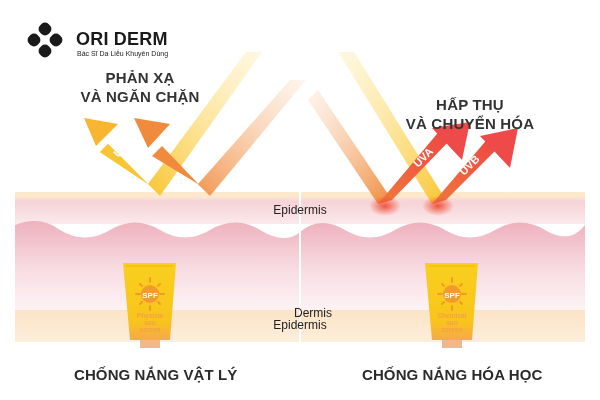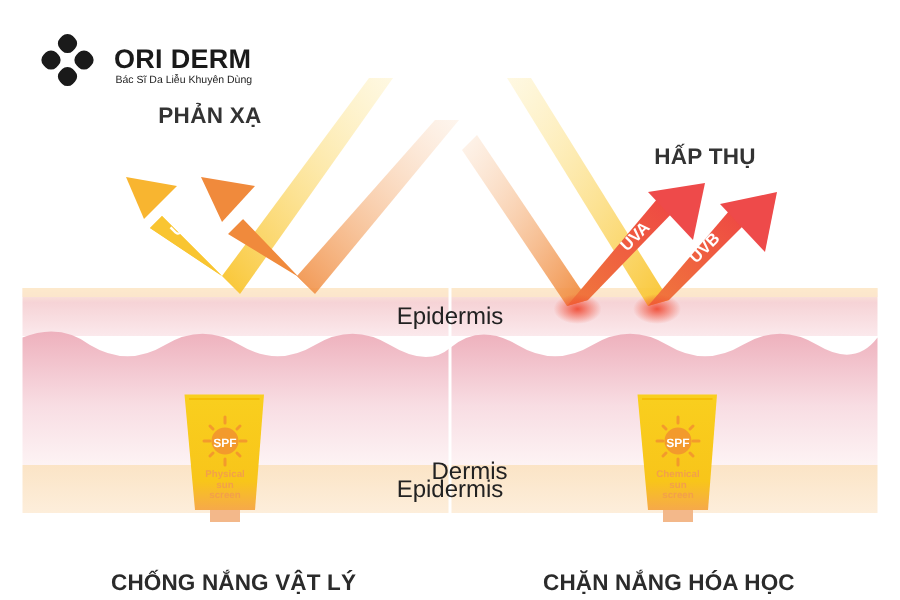--- a/index.html
+++ b/index.html
@@ -5,25 +5,25 @@
     html, body { margin: 0; padding: 0; }
     body { width: 600px; height: 400px; background: #ffffff; position: relative; overflow: hidden; font-family: "Liberation Sans", sans-serif; }
     .abs { position: absolute; }
     .logo-mark { left: 27px; top: 22px; width: 36px; height: 36px; }
     .brand { left: 76px; top: 30px; font-size: 18px; font-weight: 700; color: #1a1a1a; letter-spacing: 0.2px; line-height: 18px; }
     .tagline { left: 77px; top: 50px; font-size: 7px; color: #222; line-height: 8px; }
     .heading { font-size: 15px; color: #333; text-align: center; line-height: 19px; font-weight: 700; letter-spacing: 0.2px; }
     .heading-left { left: 60px; top: 68px; width: 160px; }
     .heading-right { left: 385px; top: 68px; width: 170px; margin-top: 27px; }
     .diagram-svg { left: 0; top: 0; width: 600px; height: 400px; }
-    .layer-label { font-size: 16px; color: #222; text-align: center; width: 120px; }
+    .layer-label { font-size: 12px; color: #222; text-align: center; width: 120px; }
     .lbl-epi { left: 240px; top: 203px; }
     .lbl-der { left: 253px; top: 264px; margin-top: 42px; }
     .lbl-hypo { left: 240px; top: 318px; }
-    .caption { font-size: 15px; font-weight: 700; color: #2b2b2b; top: 380px; letter-spacing: 0.1px; }
+    .caption { font-size: 15px; font-weight: 700; color: #2b2b2b; top: 366px; letter-spacing: 0.1px; }
     .cap-left { left: 74px; }
     .cap-right { left: 362px; }
   </style>
 </head>
 <body>
 
 <svg class="abs logo-mark" viewBox="0 0 36 36">
   <rect x="12" y="1" width="12" height="12" rx="5" transform="rotate(45 18 7)" fill="#1a1a1a"></rect>
   <rect x="12" y="23" width="12" height="12" rx="5" transform="rotate(45 18 29)" fill="#1a1a1a"></rect>
   <rect x="1" y="12" width="12" height="12" rx="5" transform="rotate(45 7 18)" fill="#1a1a1a"></rect>
@@ -164,23 +164,25 @@
     <circle cx="452" cy="294" r="9" fill="#f39a2c"></circle>
     <text x="452" y="298" text-anchor="middle" font-family="Liberation Sans, sans-serif" font-size="8" font-weight="700" fill="#ffffff">SPF</text>
     <text x="452" y="318" text-anchor="middle" font-family="Liberation Sans, sans-serif" font-size="6.5" font-weight="700" fill="#f3a04a">Chemical</text>
     <text x="452" y="325" text-anchor="middle" font-family="Liberation Sans, sans-serif" font-size="6.5" font-weight="700" fill="#f3a04a">sun</text>
     <text x="452" y="332" text-anchor="middle" font-family="Liberation Sans, sans-serif" font-size="6.5" font-weight="700" fill="#f3a04a">screen</text>
   </g>
 </svg>
 
 <div class="abs heading heading-left">
   <div>PHẢN XẠ</div>
+  <div>VÀ NGĂN CHẶN</div>
 </div>
 <div class="abs heading heading-right">
   <div>HẤP THỤ</div>
+  <div>VÀ CHUYỂN HÓA</div>
 </div>
 
 <div class="abs layer-label lbl-epi">Epidermis</div>
 <div class="abs layer-label lbl-der">Dermis</div>
 <div class="abs layer-label lbl-hypo">Epidermis</div>
 
 <div class="abs caption cap-left">CHỐNG NẮNG VẬT LÝ</div>
-<div class="abs caption cap-right">CHẶN NẮNG HÓA HỌC</div>
+<div class="abs caption cap-right">CHỐNG NẮNG HÓA HỌC</div>
 
 </body></html>

